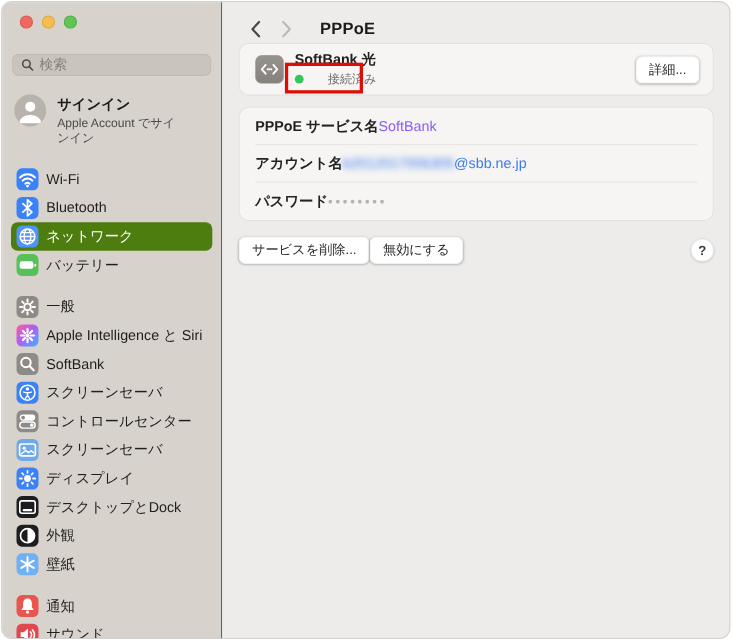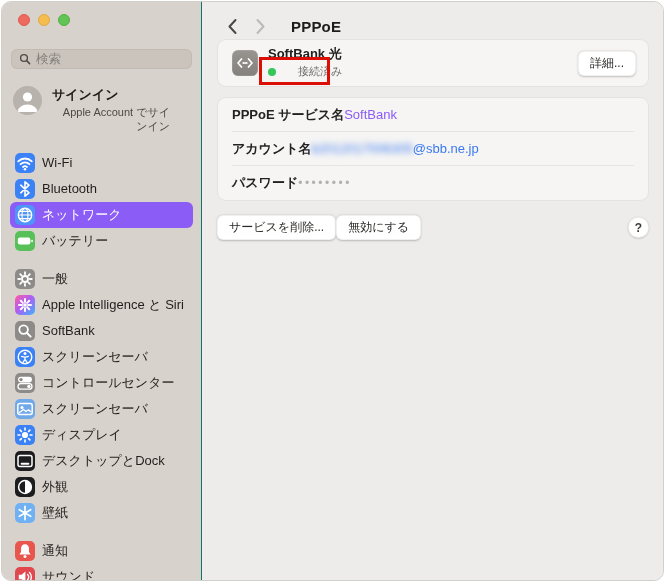--- a/index.html
+++ b/index.html
@@ -24,29 +24,29 @@
     margin:23px 1px 0 1px; height:20px; border-radius:6px;
     background:rgba(120,110,100,0.14); border:1px solid rgba(0,0,0,0.05);
     display:flex; align-items:center; gap:5px; padding:0 7px; color:#7b766f;
   }
   .search-field .mag { flex:0 0 auto; display:flex; }
   .search-field .ph { font-size:12.5px; color:#84807a; }
   .account-row { display:flex; gap:10px; margin:17px 1px 0 3px; align-items:flex-start; }
   .avatar { width:29px; height:29px; border-radius:50%; background:#b8b2ac; overflow:hidden; position:relative; flex:0 0 auto; }
   .avatar svg { position:absolute; left:0; top:0; }
   .account-title { font-size:13px; font-weight:700; color:#1e1d1b; padding-top:0px; }
-  .account-sub { font-size:11px; color:#4c4a47; line-height:1.25; margin-top:2px; width:118px;text-align:right; }
+  .account-sub { font-size:11px; color:#4c4a47; line-height:1.25; margin-top:2px; width:118px; }
   .side-list { margin-top:16px; }
   .side-gap { height:12px; }
   .side-item {
     display:flex; align-items:center; gap:7px; height:26px;
     border-radius:6px; padding:0 5px; cursor:default;
   }
   .side-item .label { font-size:13px; color:#211f1d; white-space:nowrap; }
-  .side-item.selected { background:#8b5cf6; }
+  .side-item.selected { background:#4d7c0f; }
   .side-item.selected .label { color:#fff; font-weight:500; }
   .si-icon {
     width:20px; height:20px; border-radius:5px; flex:0 0 auto;
     display:flex; align-items:center; justify-content:center;
   }
   
   .main { flex:1; position:relative; padding:0 14px 0 15px; background:#edecea; }
   .main-header { display:flex; align-items:center; gap:10px; padding:13px 0 0 6px; height:36px; }
   .nav-chevron { display:flex; width:18px; justify-content:center; }
   .main-title { font-size:15px; font-weight:700; color:#1d1c1a; margin-left:12px; letter-spacing:0.2px; }

